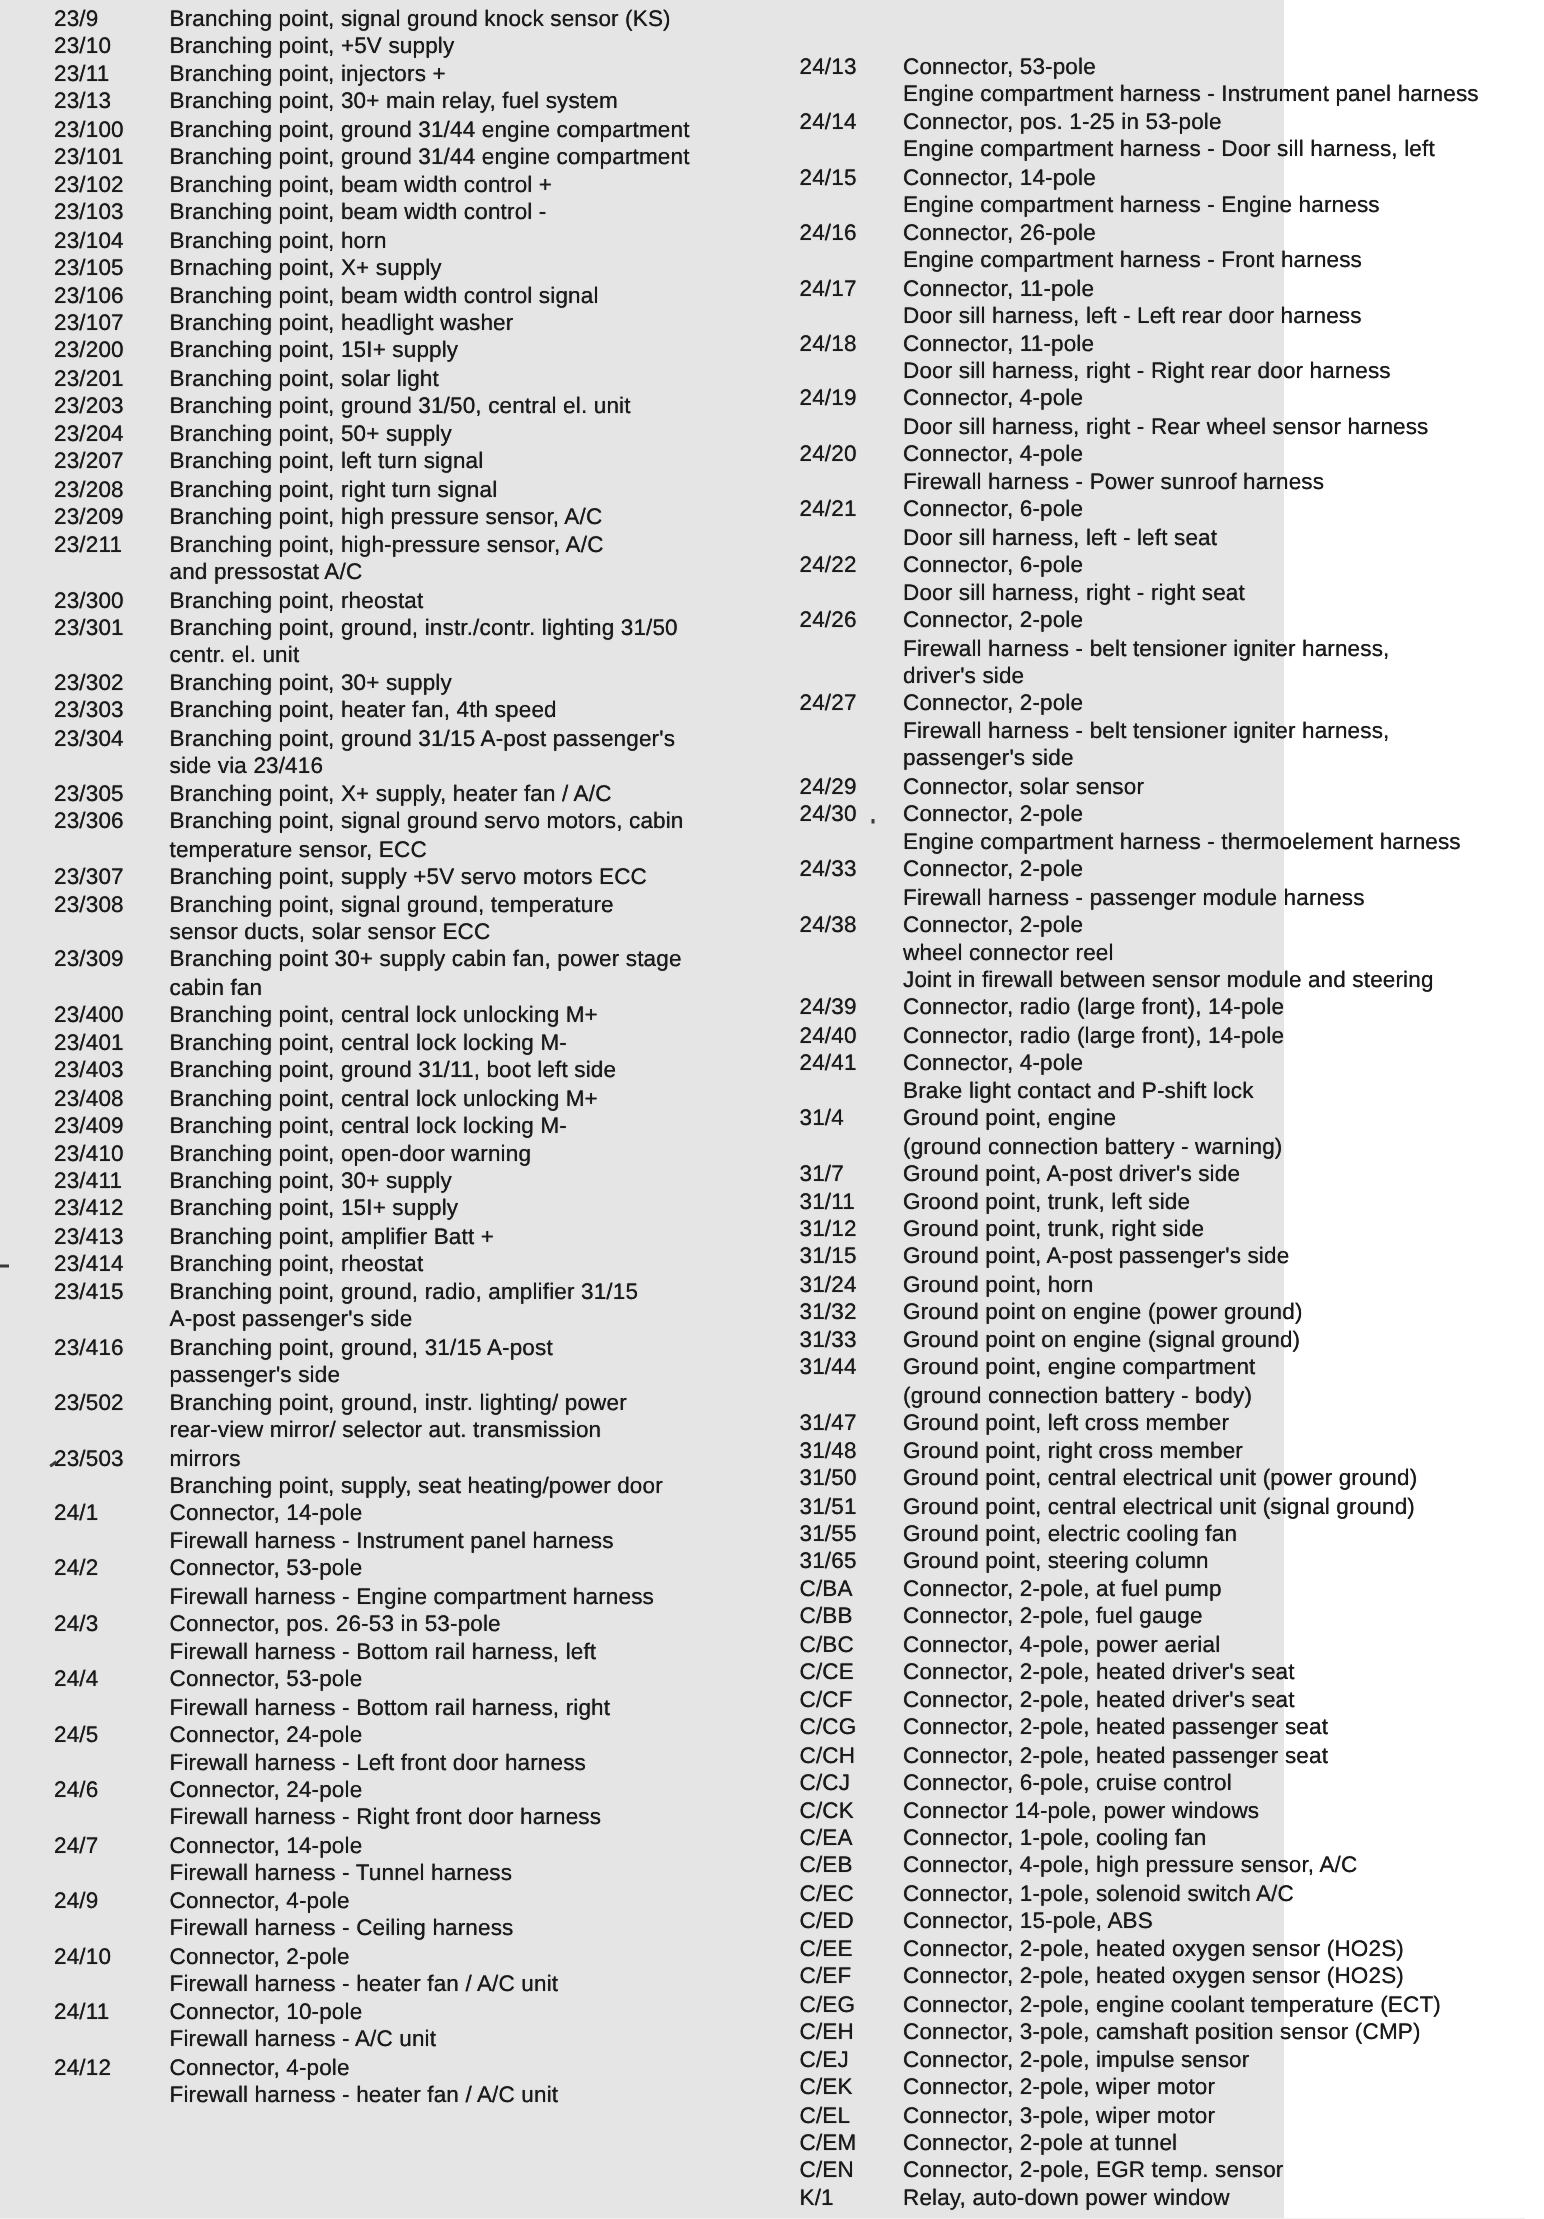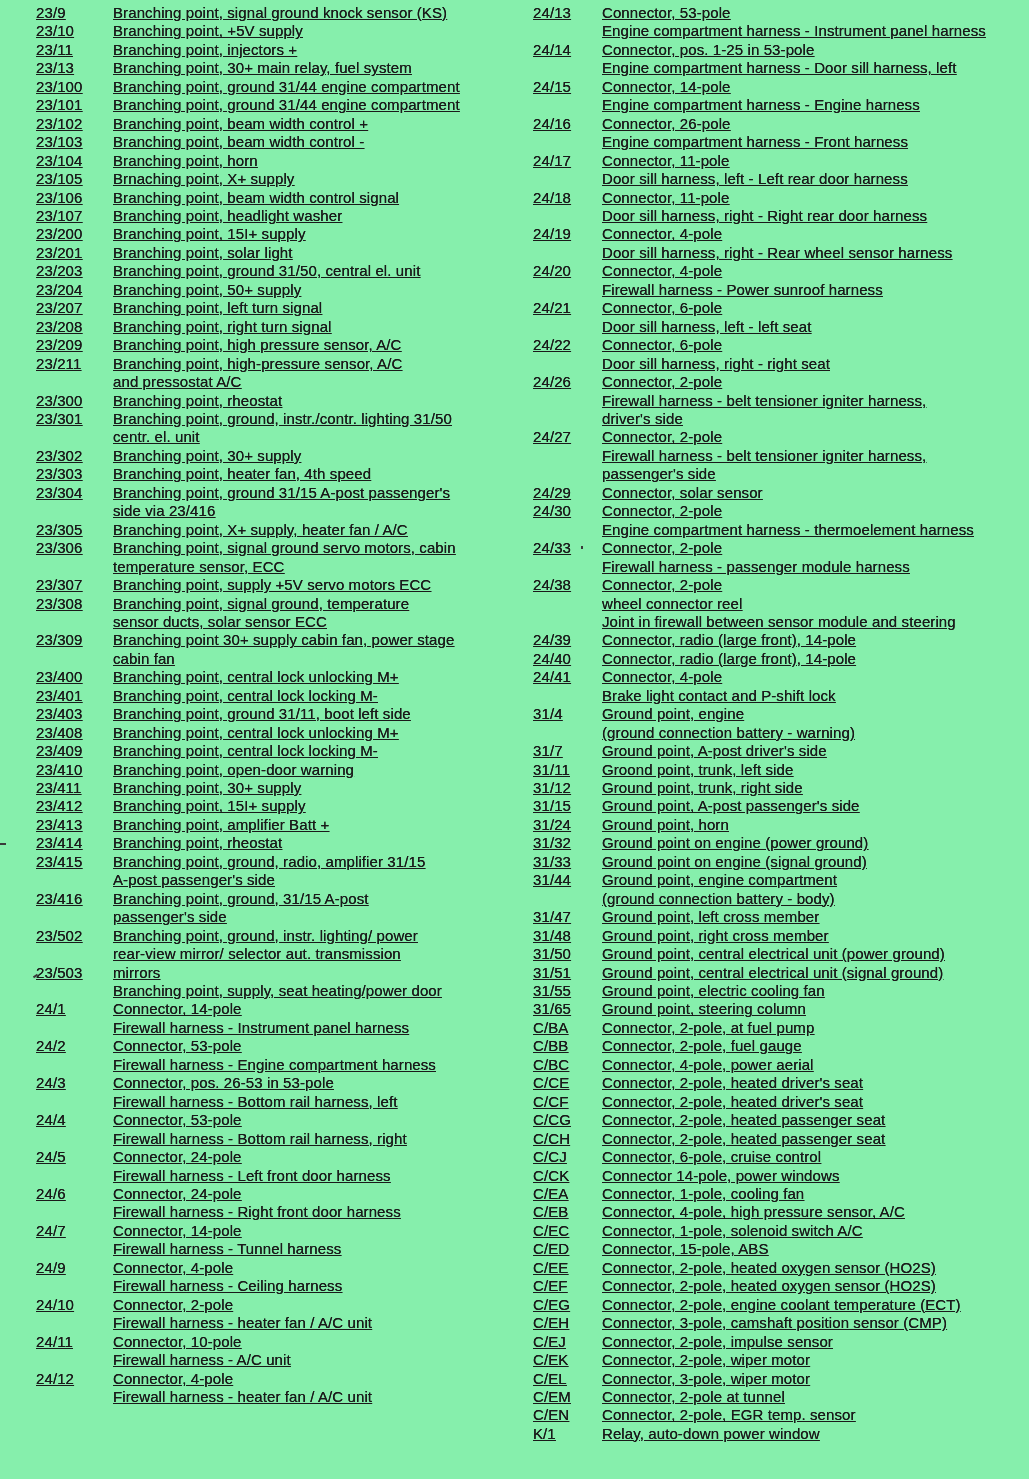--- a/index.html
+++ b/index.html
@@ -5,32 +5,31 @@
   * { margin: 0; padding: 0; box-sizing: border-box; }
   html, body { width: 1029px; height: 1479px; }
   body {
     background: #ffffff;
     font-family: "Liberation Sans", sans-serif;
     color: #1a1a1a;
     overflow: hidden;
   }
   .page {
     position: relative;
-    width: 1029px;
+    width: 856px;
     height: 1479px;
-    background: #86efac;
-    text-decoration: underline;
+    background: #e5e5e5;
   }
   .columns {
     display: flex;
     padding-top: 4px;
   }
   .column { flex: 0 0 auto; }
   .col-left  { width: 515px; padding-left: 36px; }
-  .col-right { width: 514px; padding-left: 18px; }
+  .col-right { width: 514px; padding-left: 18px; margin-top: 32px; }
   .entry { display: flex; align-items: flex-start; }
   .code {
     flex: 0 0 77px;
     font-size: 15px;
     line-height: 18.45px;
     white-space: nowrap;
     letter-spacing: 0.1px;
     text-shadow: 0 0 0.45px currentColor;
   }
   .col-right .code { flex: 0 0 69px; }

